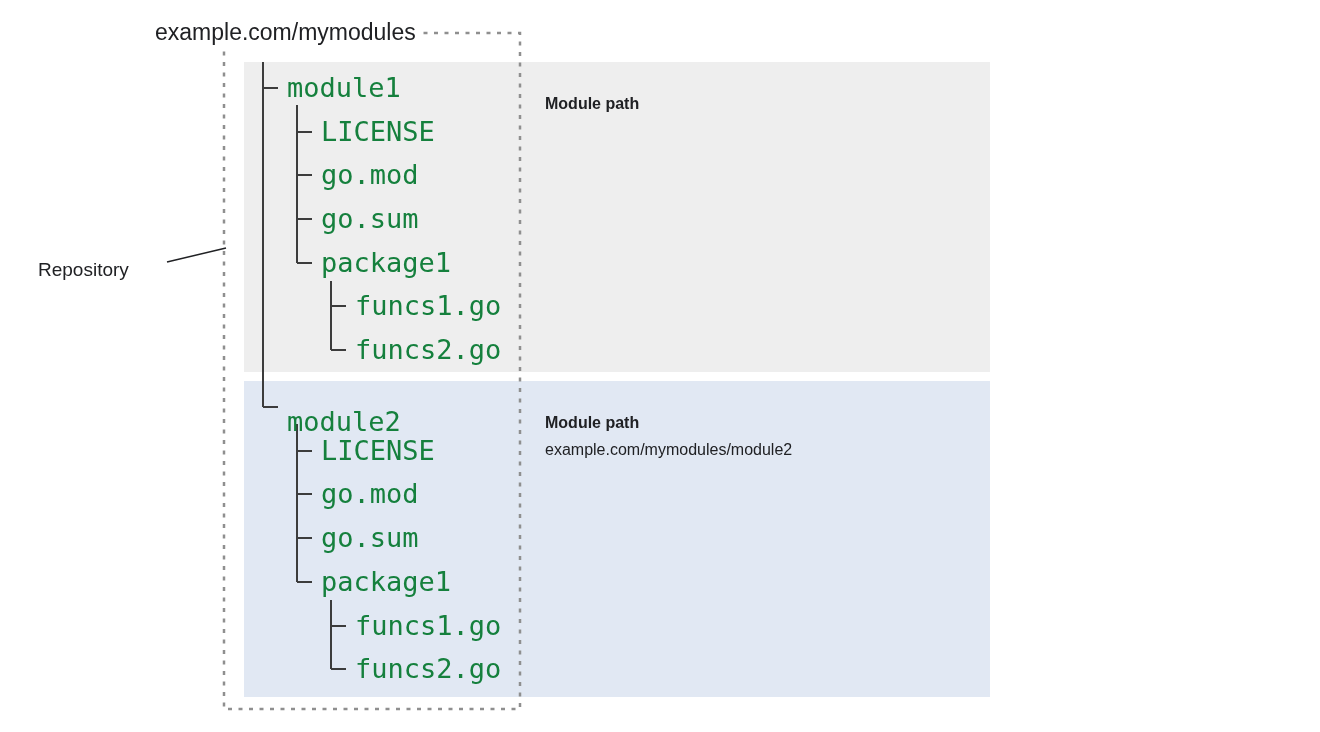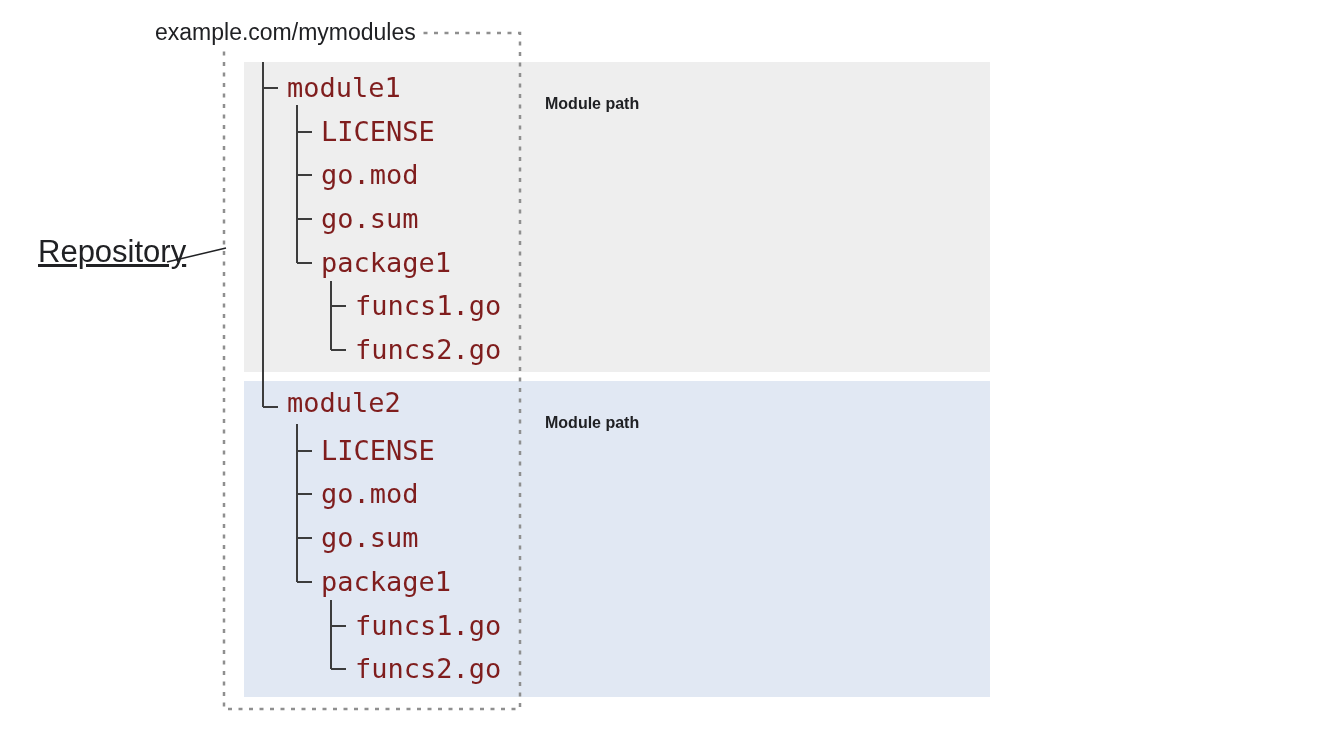--- a/index.html
+++ b/index.html
@@ -16,40 +16,39 @@
   .panel2{top:381px;height:316px;background:#e1e8f3;}
   svg.lines{position:absolute;left:0;top:0;z-index:2;}
   .tree-item{
     position:absolute;
     z-index:3;
     font-family:"DejaVu Sans Mono", monospace;
     font-size:27px;
     line-height:32px;
     height:32px;
     white-space:pre;
-    color:#7f1d1d;
+    color:#15803d;
   }
   .repo-url-label{
     position:absolute;
     left:150px;top:16px;
     z-index:4;
     background:#ffffff;
     padding:2px 6px 2px 5px;
     font-size:23px;
     line-height:28px;
     white-space:nowrap;
   }
   .repository-label{
     position:absolute;
-    left:38px;top:239px;
+    left:38px;top:257px;
     z-index:3;
-    font-size:31px;
+    font-size:19px;
     line-height:26px;
     white-space:nowrap;
-    text-decoration:underline;
   }
   .module-path-block{
     position:absolute;
     left:545px;
     z-index:3;
     font-size:16px;
     line-height:27px;
     white-space:nowrap;
   }
   .module-path-block .heading{font-weight:bold;}
@@ -101,29 +100,30 @@
   <div class="repository-label">Repository</div>
 
   <span class="tree-item" style="left:287px;top:72px">module1</span>
   <span class="tree-item" style="left:321px;top:116px">LICENSE</span>
   <span class="tree-item" style="left:321px;top:159px">go.mod</span>
   <span class="tree-item" style="left:321px;top:203px">go.sum</span>
   <span class="tree-item" style="left:321px;top:247px">package1</span>
   <span class="tree-item" style="left:355px;top:290px">funcs1.go</span>
   <span class="tree-item" style="left:355px;top:334px">funcs2.go</span>
 
-  <span class="tree-item" style="left:287px;top:387px">module2</span>
+  <span class="tree-item" style="left:287px;top:406px">module2</span>
   <span class="tree-item" style="left:321px;top:435px">LICENSE</span>
   <span class="tree-item" style="left:321px;top:478px">go.mod</span>
   <span class="tree-item" style="left:321px;top:522px">go.sum</span>
   <span class="tree-item" style="left:321px;top:566px">package1</span>
   <span class="tree-item" style="left:355px;top:610px">funcs1.go</span>
   <span class="tree-item" style="left:355px;top:653px">funcs2.go</span>
 
   <div class="module-path-block mp1">
     <div class="heading">Module path</div>
   </div>
 
   <div class="module-path-block mp2">
     <div class="heading">Module path</div>
+    <div>example.com/mymodules/module2</div>
   </div>
 
 </div>
 
 </body></html>

